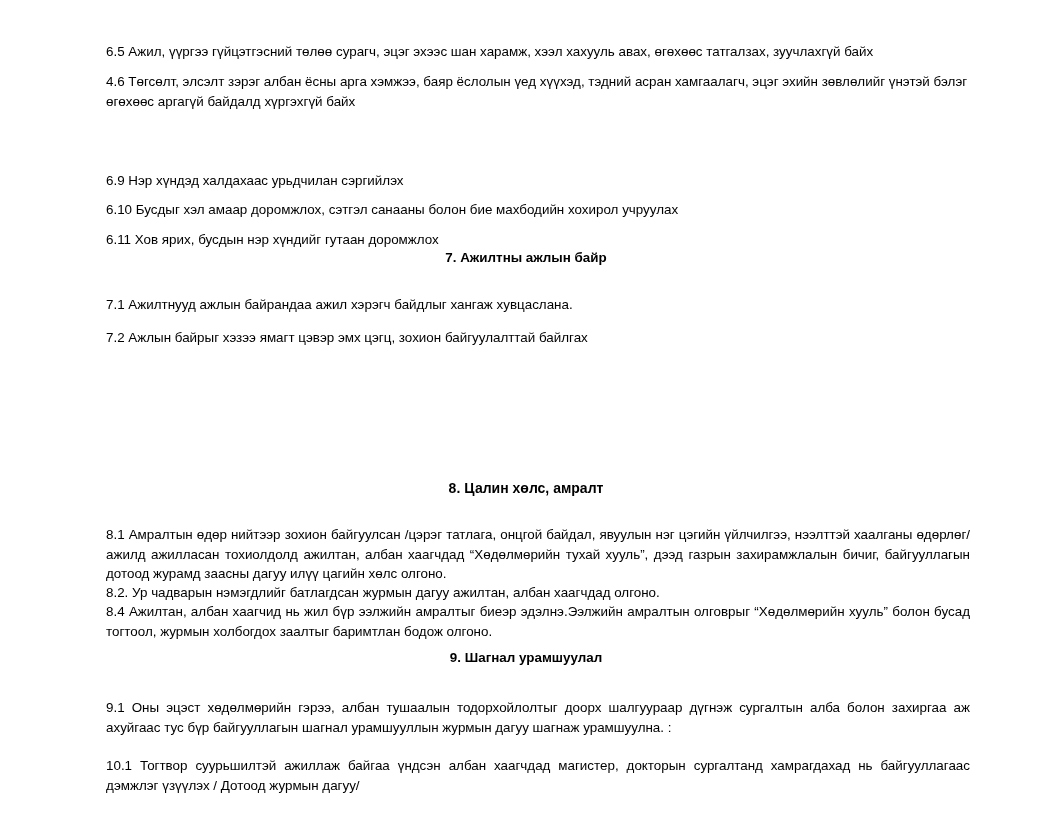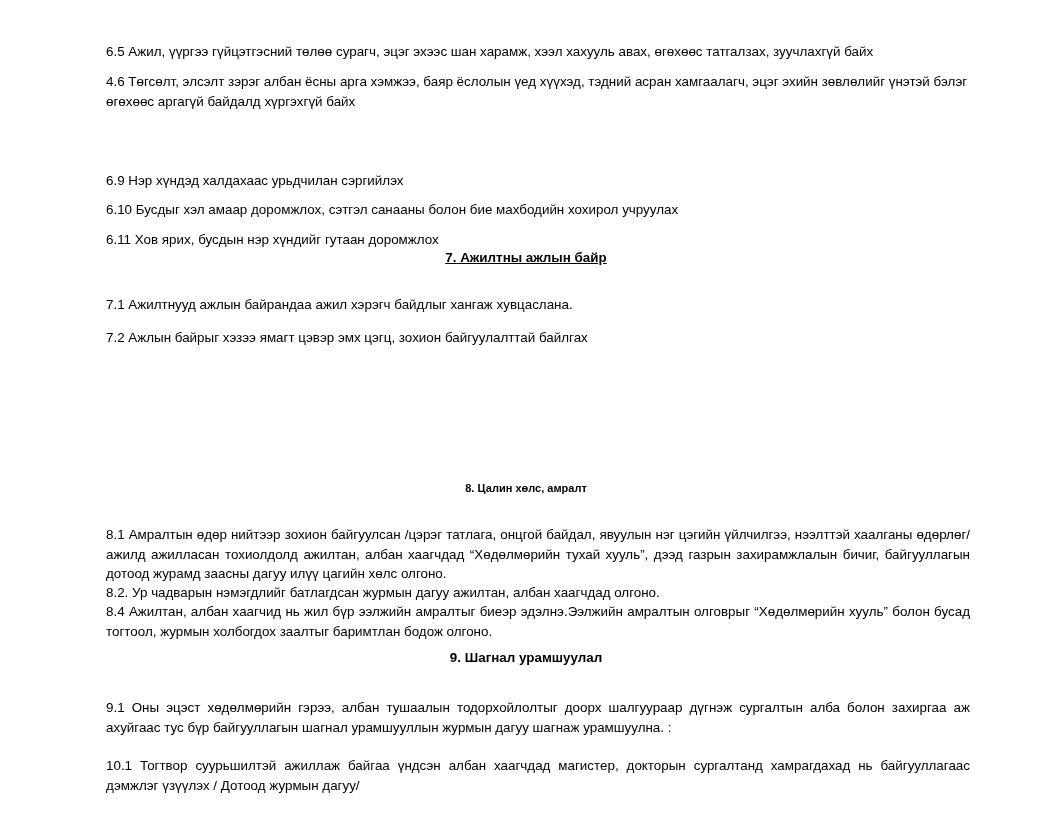--- a/index.html
+++ b/index.html
@@ -17,25 +17,25 @@
 <body>
 
 <div class="page">
 
   <p class="blk" style="top:30px;">6.5 Ажил, үүргээ гүйцэтгэсний төлөө сурагч, эцэг эхээс шан харамж, хээл хахууль авах, өгөхөөс татгалзах, зуучлахгүй байх</p>
   <p class="blk" style="top:60px;">4.6 Төгсөлт, элсэлт зэрэг албан ёсны арга хэмжээ, баяр ёслолын үед хүүхэд, тэдний асран хамгаалагч, эцэг эхийн зөвлөлийг үнэтэй бэлэг өгөхөөс аргагүй байдалд хүргэхгүй байх</p>
   <p class="blk" style="top:159px;">6.9 Нэр хүндэд халдахаас урьдчилан сэргийлэх</p>
   <p class="blk" style="top:188px;">6.10 Бусдыг хэл амаар доромжлох, сэтгэл санааны болон бие махбодийн хохирол учруулах</p>
   <p class="blk" style="top:218px;">6.11 Хов ярих, бусдын нэр хүндийг гутаан доромжлох</p>
 
-  <h3 class="head" style="top:248px; font-size:13.4px;text-decoration:underline;">7. Ажилтны ажлын байр</h3>
+  <h3 class="head" style="top:248px; font-size:13.4px;">7. Ажилтны ажлын байр</h3>
   <p class="blk" style="top:283px;">7.1 Ажилтнууд ажлын байрандаа ажил хэрэгч байдлыг хангаж хувцаслана.</p>
   <p class="blk" style="top:316px;">7.2 Ажлын байрыг хэзээ ямагт цэвэр эмх цэгц, зохион байгуулалттай байлгах</p>
 
-  <h3 class="head" style="top:479px; font-size:11px;">8. Цалин хөлс, амралт</h3>
+  <h3 class="head" style="top:479px; font-size:14px;">8. Цалин хөлс, амралт</h3>
   <p class="blk just" style="top:513px;">8.1 Амралтын өдөр нийтээр зохион байгуулсан /цэрэг татлага, онцгой байдал, явуулын нэг цэгийн үйлчилгээ, нээлттэй хаалганы өдөрлөг/ ажилд ажилласан  тохиолдолд ажилтан, албан хаагчдад “Хөдөлмөрийн тухай  хууль”, дээд газрын захирамжлалын бичиг, байгууллагын дотоод журамд заасны дагуу илүү цагийн хөлс олгоно.</p>
   <p class="blk" style="top:571px;">8.2. Ур чадварын нэмэгдлийг батлагдсан журмын дагуу ажилтан, албан хаагчдад олгоно.</p>
   <p class="blk just" style="top:590px;">8.4 Ажилтан, албан хаагчид нь жил бүр ээлжийн амралтыг биеэр эдэлнэ.Ээлжийн амралтын олговрыг “Хөдөлмөрийн хууль” болон бусад тогтоол, журмын холбогдох заалтыг баримтлан бодож олгоно.</p>
 
   <h3 class="head" style="top:648px; font-size:13.4px;">9.  Шагнал урамшуулал</h3>
   <p class="blk just" style="top:686px;">9.1  Оны эцэст хөдөлмөрийн гэрээ, албан тушаалын тодорхойлолтыг доорх шалгуураар дүгнэж сургалтын алба болон захиргаа аж ахуйгаас  тус бүр байгууллагын шагнал урамшууллын журмын дагуу шагнаж урамшуулна. :</p>
 
   <p class="blk just" style="top:744px;">10.1  Тогтвор суурьшилтэй ажиллаж байгаа үндсэн албан хаагчдад магистер, докторын сургалтанд хамрагдахад нь  байгууллагаас дэмжлэг үзүүлэх / Дотоод журмын дагуу/</p>
 
 </div>

